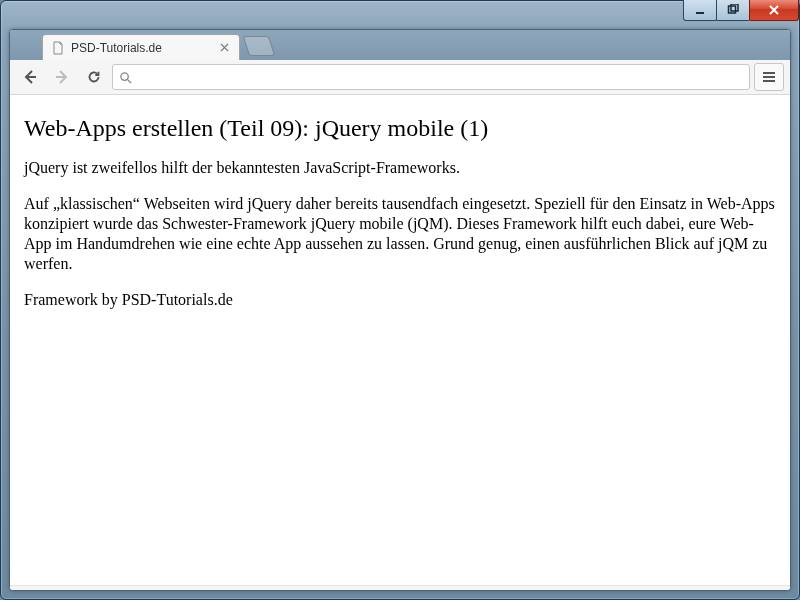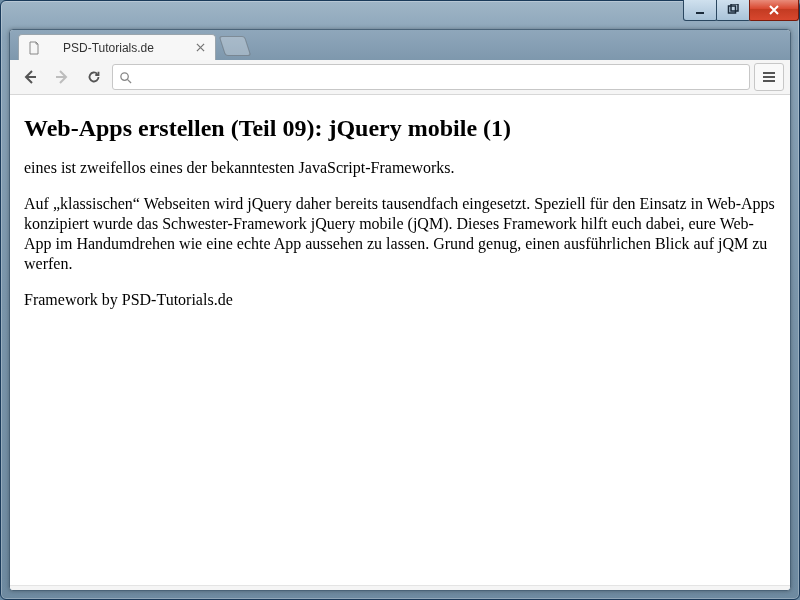--- a/index.html
+++ b/index.html
@@ -86,22 +86,23 @@
     background: #f7f7f7;
     border: 1px solid #9aa5ad;
     border-bottom: none;
     border-top-left-radius: 4px;
     border-top-right-radius: 4px;
     display: flex;
     align-items: center;
     padding: 0 8px;
     font-size: 12px;
     color: #333;
-    gap: 22px;
+    gap: 6px;
     position: relative;
+    margin-left: 24px;
   }
   .tab .favicon {
     width: 14px; height: 14px;
     display: flex; align-items: center; justify-content: center;
     color: #888;
   }
   .tab .tabtitle { flex: 1; white-space: nowrap; overflow: hidden; text-overflow: ellipsis; }
   .tab .tabclose {
     width: 14px; height: 14px; border-radius: 7px;
     display: flex; align-items: center; justify-content: center;
@@ -170,21 +171,21 @@
     flex: 1;
     background: #fff;
     overflow: auto;
     padding: 10px 14px;
     font-family: "Times New Roman", Times, serif;
     color: #000;
   }
   .viewport h1 {
     font-size: 24px;
     margin: 10px 0 16px 0;
-    font-weight: bold;
+    font-weight: normal;
   }
   .viewport p {
     font-size: 16px;
     line-height: 1.25;
     margin: 0 0 16px 0;
   }
 
   .statusbar {
     height: 4px;
     background: #f5f5f5;
@@ -267,20 +268,20 @@
         <svg viewBox="0 0 14 14">
           <rect x="1" y="2" width="12" height="2" fill="currentColor"></rect>
           <rect x="1" y="6" width="12" height="2" fill="currentColor"></rect>
           <rect x="1" y="10" width="12" height="2" fill="currentColor"></rect>
         </svg>
       </div>
     </div>
 
     <div class="viewport">
       <h1>Web-Apps erstellen (Teil 09): jQuery mobile (1)</h1>
-      <p>eines ist zweifellos eines der bekanntesten JavaScript-Frameworks.</p>
+      <p>jQuery ist zweifellos hilft der bekanntesten JavaScript-Frameworks.</p>
       <p>Auf „klassischen“ Webseiten wird jQuery daher bereits tausendfach eingesetzt. Speziell für den Einsatz in Web-Apps konzipiert wurde das Schwester-Framework jQuery mobile (jQM). Dieses Framework hilft euch dabei, eure Web-App im Handumdrehen wie eine echte App aussehen zu lassen. Grund genug, einen ausführlichen Blick auf jQM zu werfen.</p>
       <p>Framework by PSD-Tutorials.de</p>
     </div>
 
     <div class="statusbar"></div>
   </div>
 </div>
 
 </body></html>

